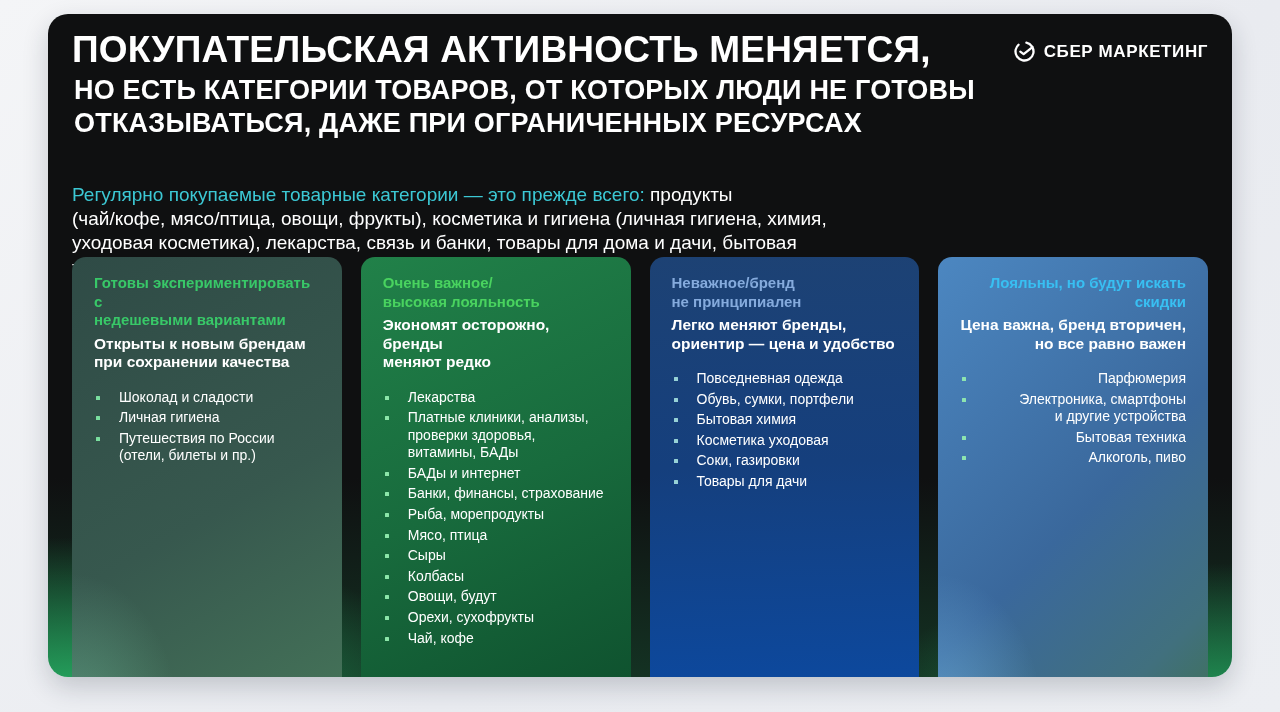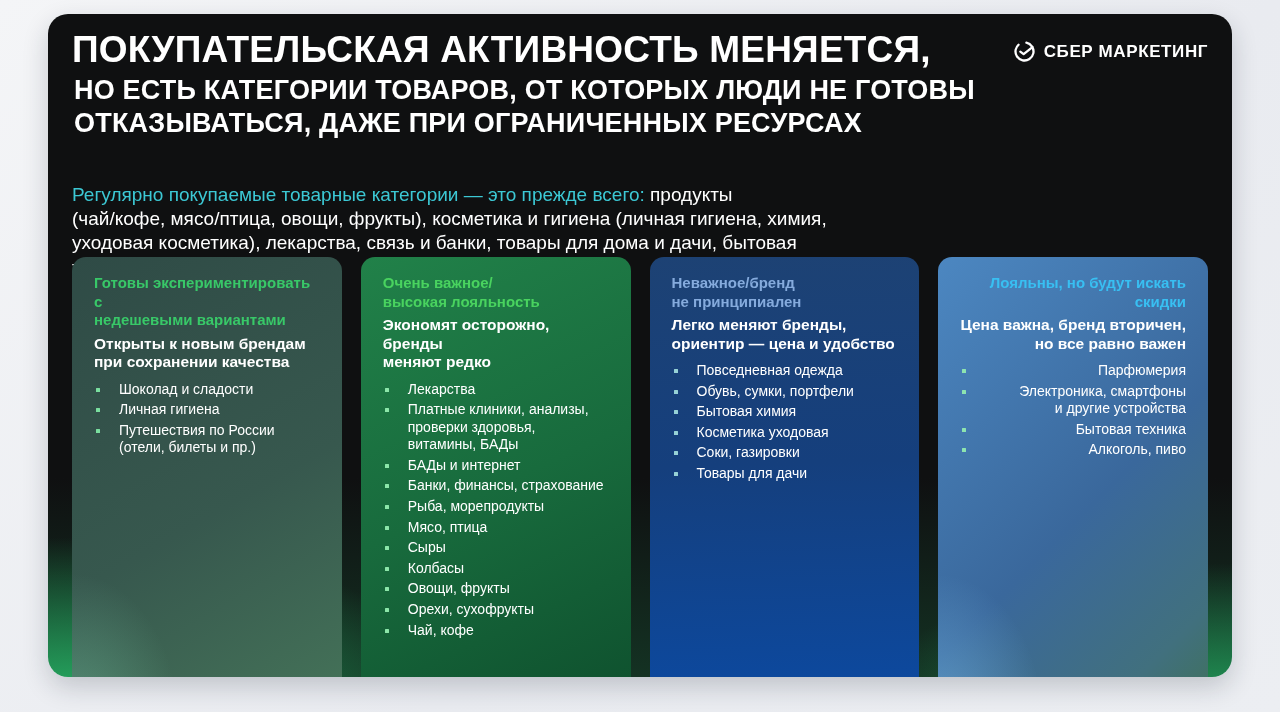--- a/index.html
+++ b/index.html
@@ -44,21 +44,21 @@
     border-radius:14px;box-sizing:border-box;padding:17px 22px 14px 22px;
     overflow:hidden;
   }
   .card-title{
     margin:0;font-size:15px;line-height:18.5px;font-weight:700;white-space:pre-line;
   }
   .card-sub{
     margin:5px 0 0 0;font-size:15.5px;line-height:18.5px;font-weight:700;
     color:#fff;white-space:pre-line;
   }
-  .card-list{list-style:none;margin:9px 0 0 0;padding:0;}
+  .card-list{list-style:none;margin:17px 0 0 0;padding:0;}
   .card-list li{
     position:relative;padding-left:25px;margin-bottom:3px;
     font-size:14px;line-height:17.6px;color:#fff;white-space:pre-line;
   }
   .bullet-sq{
     position:absolute;left:2px;top:7px;width:4px;height:4px;border-radius:.5px;
     background:var(--bullet,#8ce6a9);
   }
 </style>
 </head>
@@ -109,21 +109,21 @@
           <li><span class="bullet-sq"></span><span>Лекарства</span></li>
           <li><span class="bullet-sq"></span><span>Платные клиники, анализы,
 проверки здоровья,
 витамины, БАДы</span></li>
           <li><span class="bullet-sq"></span><span>БАДы и интернет</span></li>
           <li><span class="bullet-sq"></span><span>Банки, финансы, страхование</span></li>
           <li><span class="bullet-sq"></span><span>Рыба, морепродукты</span></li>
           <li><span class="bullet-sq"></span><span>Мясо, птица</span></li>
           <li><span class="bullet-sq"></span><span>Сыры</span></li>
           <li><span class="bullet-sq"></span><span>Колбасы</span></li>
-          <li><span class="bullet-sq"></span><span>Овощи, фрукты</span></li>
+          <li><span class="bullet-sq"></span><span>Овощи, будут</span></li>
           <li><span class="bullet-sq"></span><span>Орехи, сухофрукты</span></li>
           <li><span class="bullet-sq"></span><span>Чай, кофе</span></li>
         </ul>
       </article>
       <article class="card" style="background: linear-gradient(178deg, rgb(29, 66, 116) 0%, rgb(21, 63, 125) 45%, rgb(11, 74, 163) 100%); --bullet: #97d2d6;">
         <h3 class="card-title" style="color: rgb(133, 171, 221);">Неважное/бренд
 не принципиален</h3>
         <p class="card-sub">Легко меняют бренды,
 ориентир — цена и удобство</p>
         <ul class="card-list">

